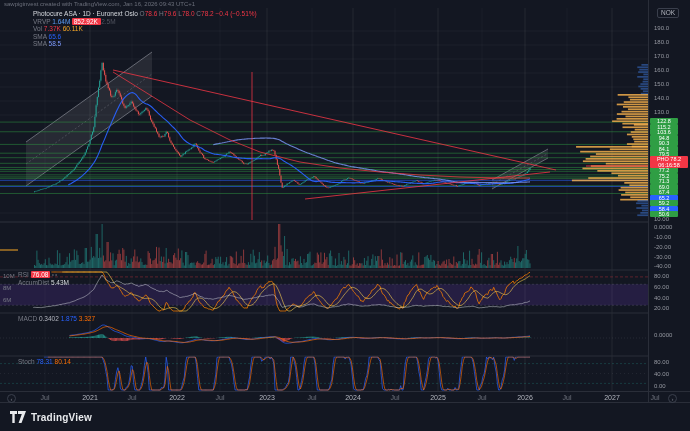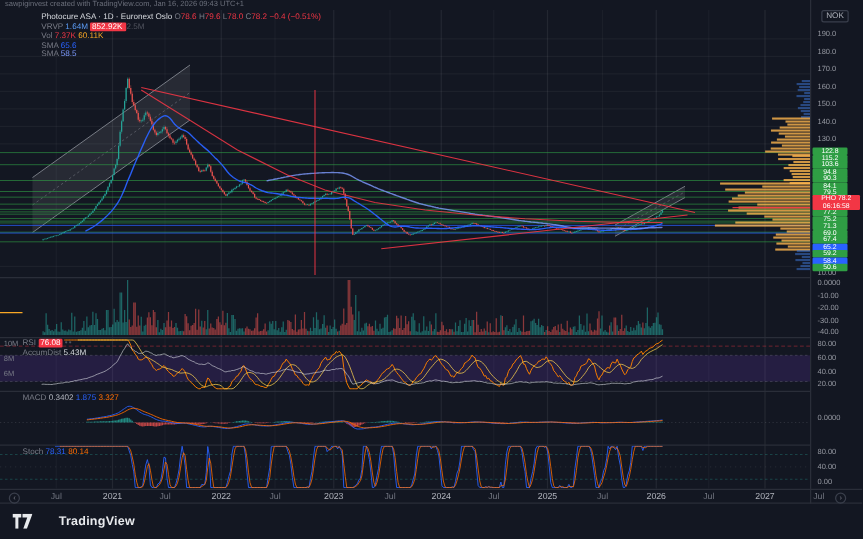--- a/index.html
+++ b/index.html
@@ -25,21 +25,21 @@
   .legend{position:absolute;z-index:8;font-size:6.5px;line-height:7.5px;white-space:nowrap;pointer-events:none;}
   .legend .row{pointer-events:auto;}
   .lg-title{color:#d8dbe0;}
   .lg-dim{color:#787b86;}
   .lg-box{border-radius:1px;padding:0 1.5px;}
   .dot2{color:#50535e;letter-spacing:1px;}
   #nok-btn{position:absolute;left:8px;top:8px;font-size:6.5px;line-height:8px;color:#b2b5be;
            border:1px solid #3a3f4c;border-radius:2px;padding:0 3px;background:transparent;}
   .circ{position:absolute;width:9px;height:9px;border:1px solid #3a3f4c;border-radius:50%;
         color:#787b86;font-size:6px;line-height:8px;text-align:center;box-sizing:border-box;}
-  #tv-logo{display:flex;align-items:center;gap:21px;margin-left:10px;}
+  #tv-logo{display:flex;align-items:center;gap:5px;margin-left:10px;}
   #tv-brand{color:#e8eaed;font-size:10px;font-weight:bold;letter-spacing:.2px;}
   svg{display:block;}
 </style>
 </head>
 <body>
 
 <div id="topstrip">sawpiginvest created with TradingView.com, Jan 16, 2026 09:43 UTC+1</div>
 
 <div id="chart-area">
     <svg width="648" height="383">

